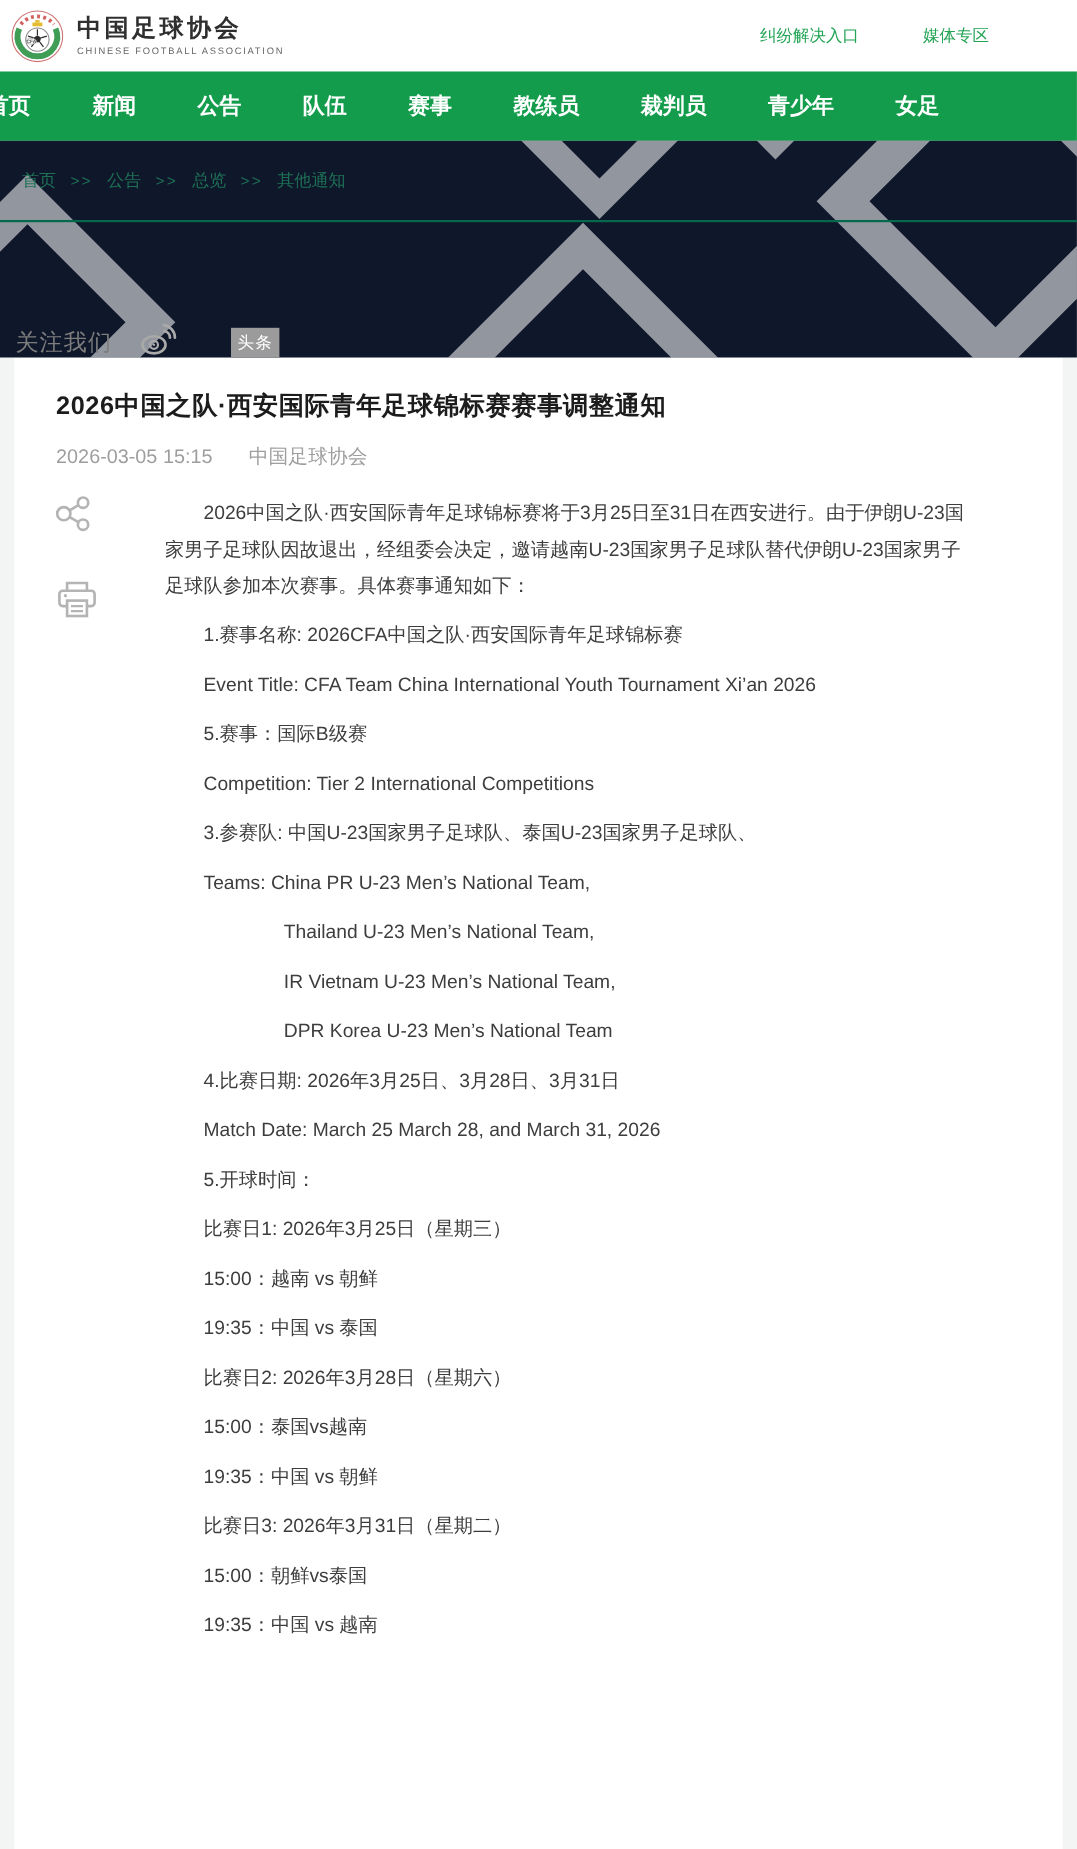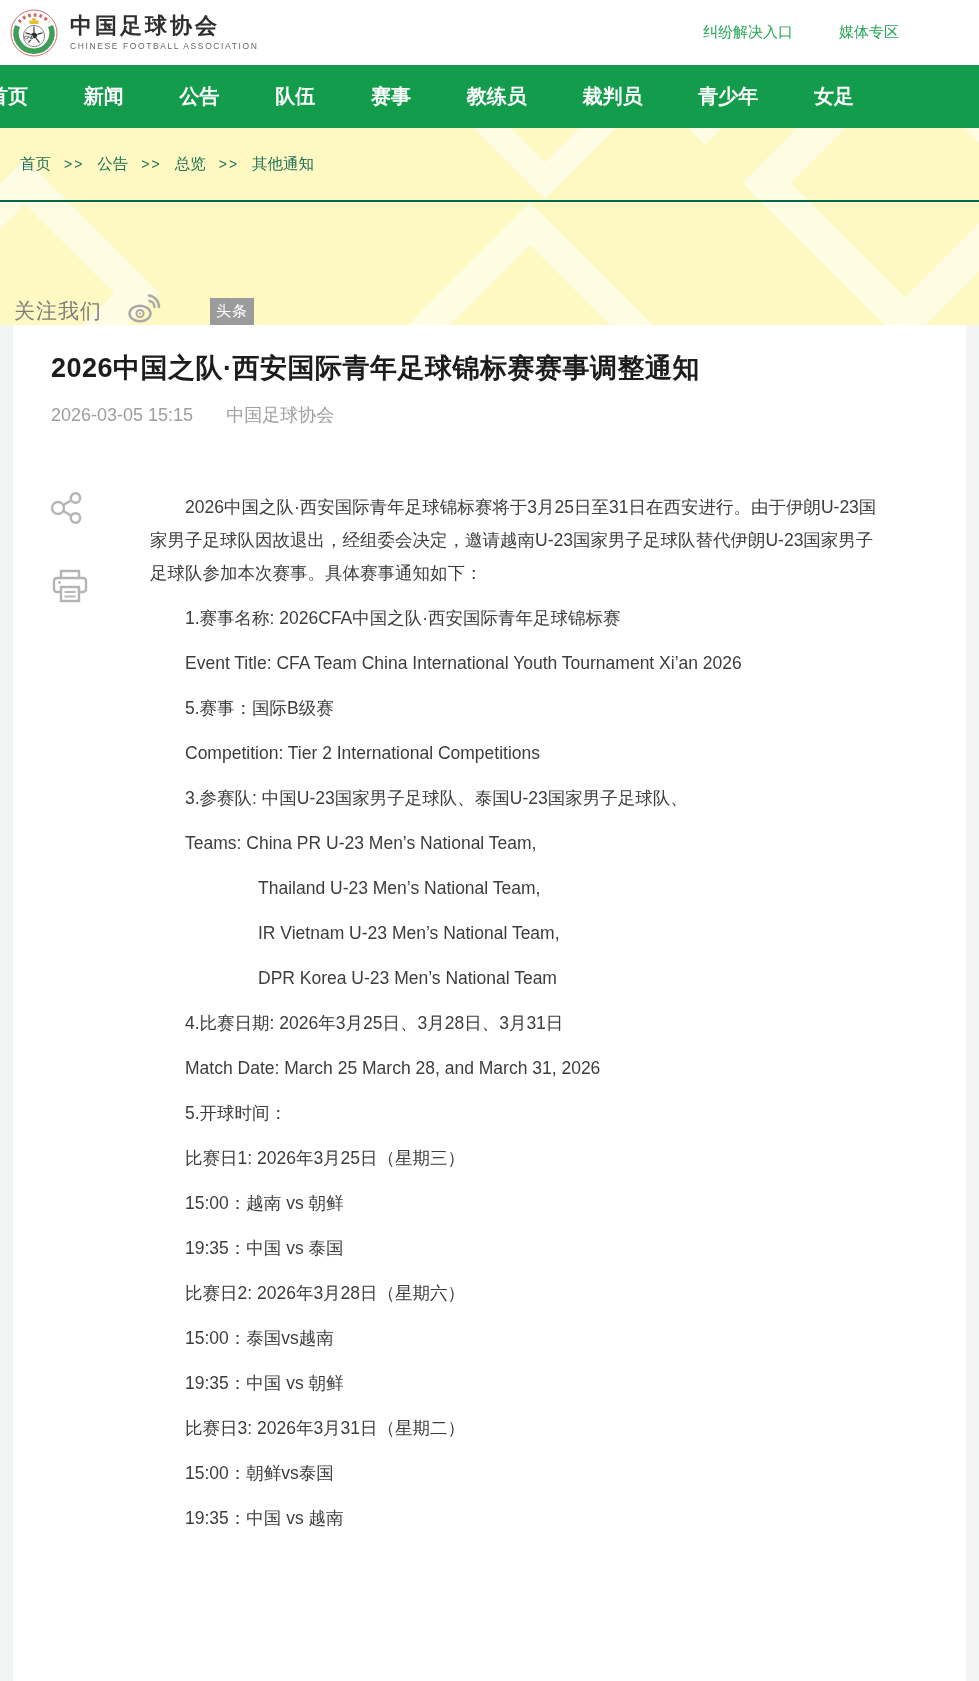--- a/index.html
+++ b/index.html
@@ -10,51 +10,51 @@
   html,body{margin:0;padding:0}
   body{
     width:979px;height:1681px;overflow:hidden;background:#f3f4f4;
     font-family:"Liberation Sans","DejaVu Sans",sans-serif;
   }
   
   .header{height:65px;background:#fff;display:flex;align-items:center;padding-left:10px}
   .sitename{margin-left:12px}
   .sitename .cn{font-size:22px;font-weight:bold;color:#2f2f2f;letter-spacing:3px;line-height:24px}
   .sitename .en{font-size:8.5px;color:#666;letter-spacing:1.6px;margin-top:3px}
-  .header-links{margin-left:auto;margin-right:80px;display:flex;gap:46px}
+  .header-links{margin-left:auto;margin-right:80px;display:flex;gap:58px}
   .hlink{font-size:15px;color:var(--link-green);text-decoration:none;white-space:nowrap}
   
   .nav{height:63px;background:var(--nav-green);position:relative;overflow:hidden}
   .nav-inner{position:absolute;left:-12px;top:0;width:866px;height:100%;
     display:flex;justify-content:space-between;align-items:center}
   .nav-item{color:#fff;font-weight:bold;font-size:20px;text-decoration:none;white-space:nowrap}
   
-  .graywrap{position:relative;background:#fef9c3;overflow:hidden}
+  .graywrap{position:relative;background:#0f172a;overflow:hidden}
   .wm{position:absolute;border:26px solid rgba(255,255,255,.55);transform:rotate(45deg)}
   .wm1{width:150px;height:150px;left:470px;top:-110px}
   .wm2{width:130px;height:130px;left:640px;top:-140px}
   .wm3{width:230px;height:230px;left:790px;top:-60px;border-width:34px}
   .wm4{width:190px;height:190px;left:-70px;top:70px;border-width:32px}
   .wm5{width:220px;height:220px;left:420px;top:120px;border-width:30px}
   .crumbbar{position:relative;height:74px;border-bottom:2px solid var(--divider-green);
     display:flex;align-items:center;padding-left:20px}
   .bc-link{font-size:15.5px;color:var(--crumb-green);text-decoration:none}
   .bc-sep{font-size:14px;color:var(--crumb-green);margin:0 13px;letter-spacing:2px}
   .socialband{position:relative;height:123px;display:flex;align-items:flex-end;
     padding-left:14px;padding-top:10px}
   .follow-label{font-size:21px;color:#7d7d7d;letter-spacing:1px}
   .weibo{margin-left:24px;cursor:pointer;display:inline-flex}
   .toutiao{margin-left:46px;background:var(--badge-gray);color:#fff;font-size:15px;
     font-weight:normal;padding:4px 6px;letter-spacing:1px;cursor:pointer}
   
   .card{margin:0 13px;background:#fff;min-height:1356px;padding:24px 50px 0 38px}
-  .title{font-size:27px;font-weight:bold;color:#1c1c1c;letter-spacing:.5px;line-height:38px}
+  .title{font-size:23px;font-weight:bold;color:#1c1c1c;letter-spacing:.5px;line-height:38px}
   .meta{margin-top:16px;font-size:18px;color:#9e9e9e}
   .meta .src{margin-left:28px}
-  .contentrow{margin-top:64px;position:relative}
+  .contentrow{margin-top:23px;position:relative}
   .sideicons{position:absolute;left:-2px;top:0;display:flex;flex-direction:column;gap:42px}
   .sideicons .icobtn{cursor:pointer;line-height:0}
   .bodycol{margin-left:99px;width:727px}
   .bodycol p{margin:0 0 12px;font-size:17.5px;line-height:33px;color:#3d3d3d}
   .p-ind{text-indent:2em}
   .p-deep{padding-left:150px}
   .p-mid{padding-left:108px}
 </style>
 </head>
 <body>

